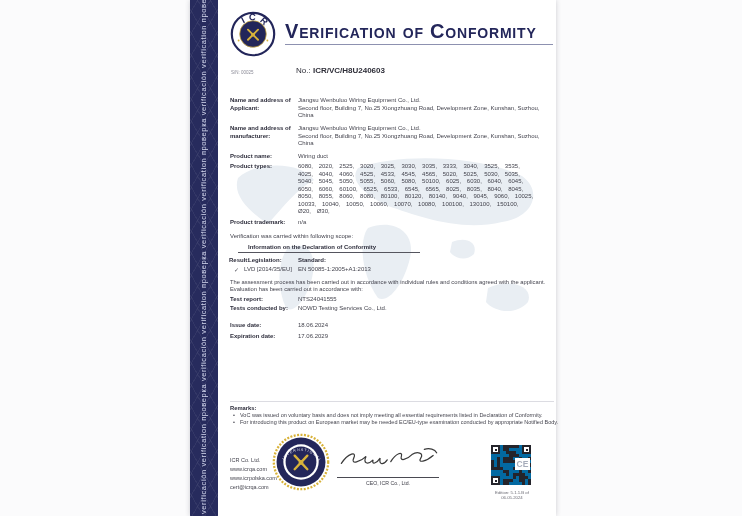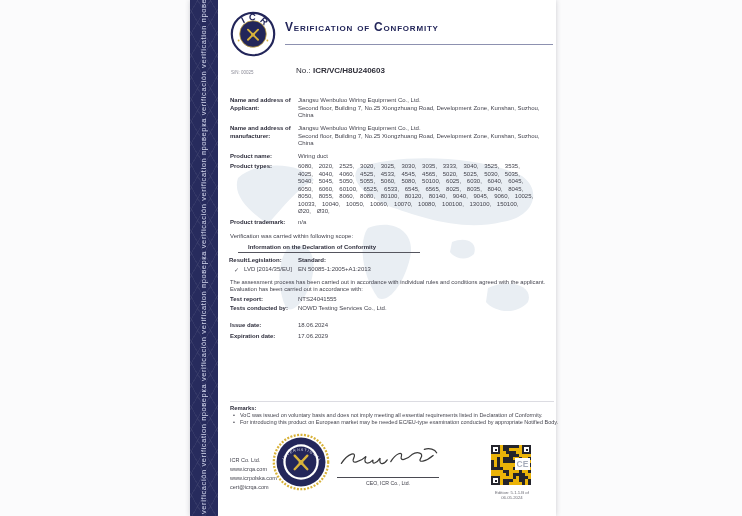--- a/index.html
+++ b/index.html
@@ -12,21 +12,21 @@
   .band::before{content:"";position:absolute;inset:0;background:
     repeating-linear-gradient(60deg,rgba(255,255,255,.055) 0 1px,transparent 1px 11px),
     repeating-linear-gradient(-60deg,rgba(255,255,255,.055) 0 1px,transparent 1px 11px);}
   .band-text{position:absolute;left:9px;top:514px;transform:rotate(-90deg);transform-origin:0 0;
     white-space:nowrap;font-size:7.5px;letter-spacing:.6px;color:rgba(226,230,250,.92);}
   
   .map{position:absolute;left:30px;top:146px;width:330px;height:228px;}
   
   .logo-top{position:absolute;left:40px;top:11px;width:46px;height:46px;}
   .logo-bottom{position:absolute;left:82px;top:433px;width:58px;height:58px;}
-  .title{position:absolute;left:95px;top:20px;font-variant:small-caps;font-size:12px;
+  .title{position:absolute;left:95px;top:20px;font-variant:small-caps;font-size:20px;
          font-weight:600;letter-spacing:.8px;color:#23265a;white-space:nowrap;}
   .header-rule{position:absolute;left:95px;top:44px;width:268px;border-top:1px solid #8d91b0;}
   .serial{position:absolute;left:41px;top:70px;font-size:4.5px;color:#8a8a96;}
   .cert-no{position:absolute;left:106px;top:66px;font-size:8px;color:#2e2e38;}
   .cert-no .num{font-weight:bold;}
   
   .row{position:absolute;left:40px;width:324px;display:flex;font-size:6px;line-height:7.5px;}
   .lbl{width:68px;flex:none;font-weight:bold;color:#2e2e3c;}
   .val{flex:1;color:#44444e;}
   .nowrap{white-space:nowrap;}
@@ -47,21 +47,21 @@
   .remarks-rule{position:absolute;left:40px;top:401px;width:324px;border-top:1px solid #dcdce2;}
   .remarks{position:absolute;left:40px;top:405px;width:326px;font-size:5.5px;line-height:7px;color:#44444e;}
   .remarks .rl{font-weight:bold;font-size:5.8px;color:#2e2e3c;}
   .bullet{display:flex;}
   .bullet .dot{width:7px;padding-left:3px;flex:none;}
   .bullet .btxt{white-space:nowrap;}
   .contact{position:absolute;left:40px;top:456px;font-size:5.5px;line-height:9px;color:#44444e;}
   .signature{position:absolute;left:145px;top:444px;}
   .sig-line{position:absolute;left:147px;top:477px;width:102px;border-top:1px solid #4a4a52;}
   .ceo{position:absolute;left:147px;top:480px;width:102px;text-align:center;font-size:5.2px;color:#3c3c46;}
-  .qr{position:absolute;left:301px;top:445px;width:40px;height:40px;background:#eab308;}
+  .qr{position:absolute;left:301px;top:445px;width:40px;height:40px;background:#0369a1;}
   .qr-cell{position:absolute;background:#24242b;}
   .qr-finder{position:absolute;width:9px;height:9px;border:2px solid #24242b;background:#fff;box-sizing:border-box;}
   .qr-finder::after{content:"";position:absolute;inset:1.5px;background:#24242b;}
   .qr-tl{left:0;top:0}.qr-tr{right:0;top:0}.qr-bl{left:0;bottom:0}
   .qr-ce{position:absolute;right:1px;top:13px;width:15px;height:12px;background:#fff;z-index:2;
          color:#a7adbb;font-size:8.5px;line-height:12px;text-align:center;font-weight:bold;}
   .edition{position:absolute;left:294px;top:490px;width:56px;text-align:center;font-size:4.3px;color:#6b6b74;}
 </style>
 </head>
 <body>

